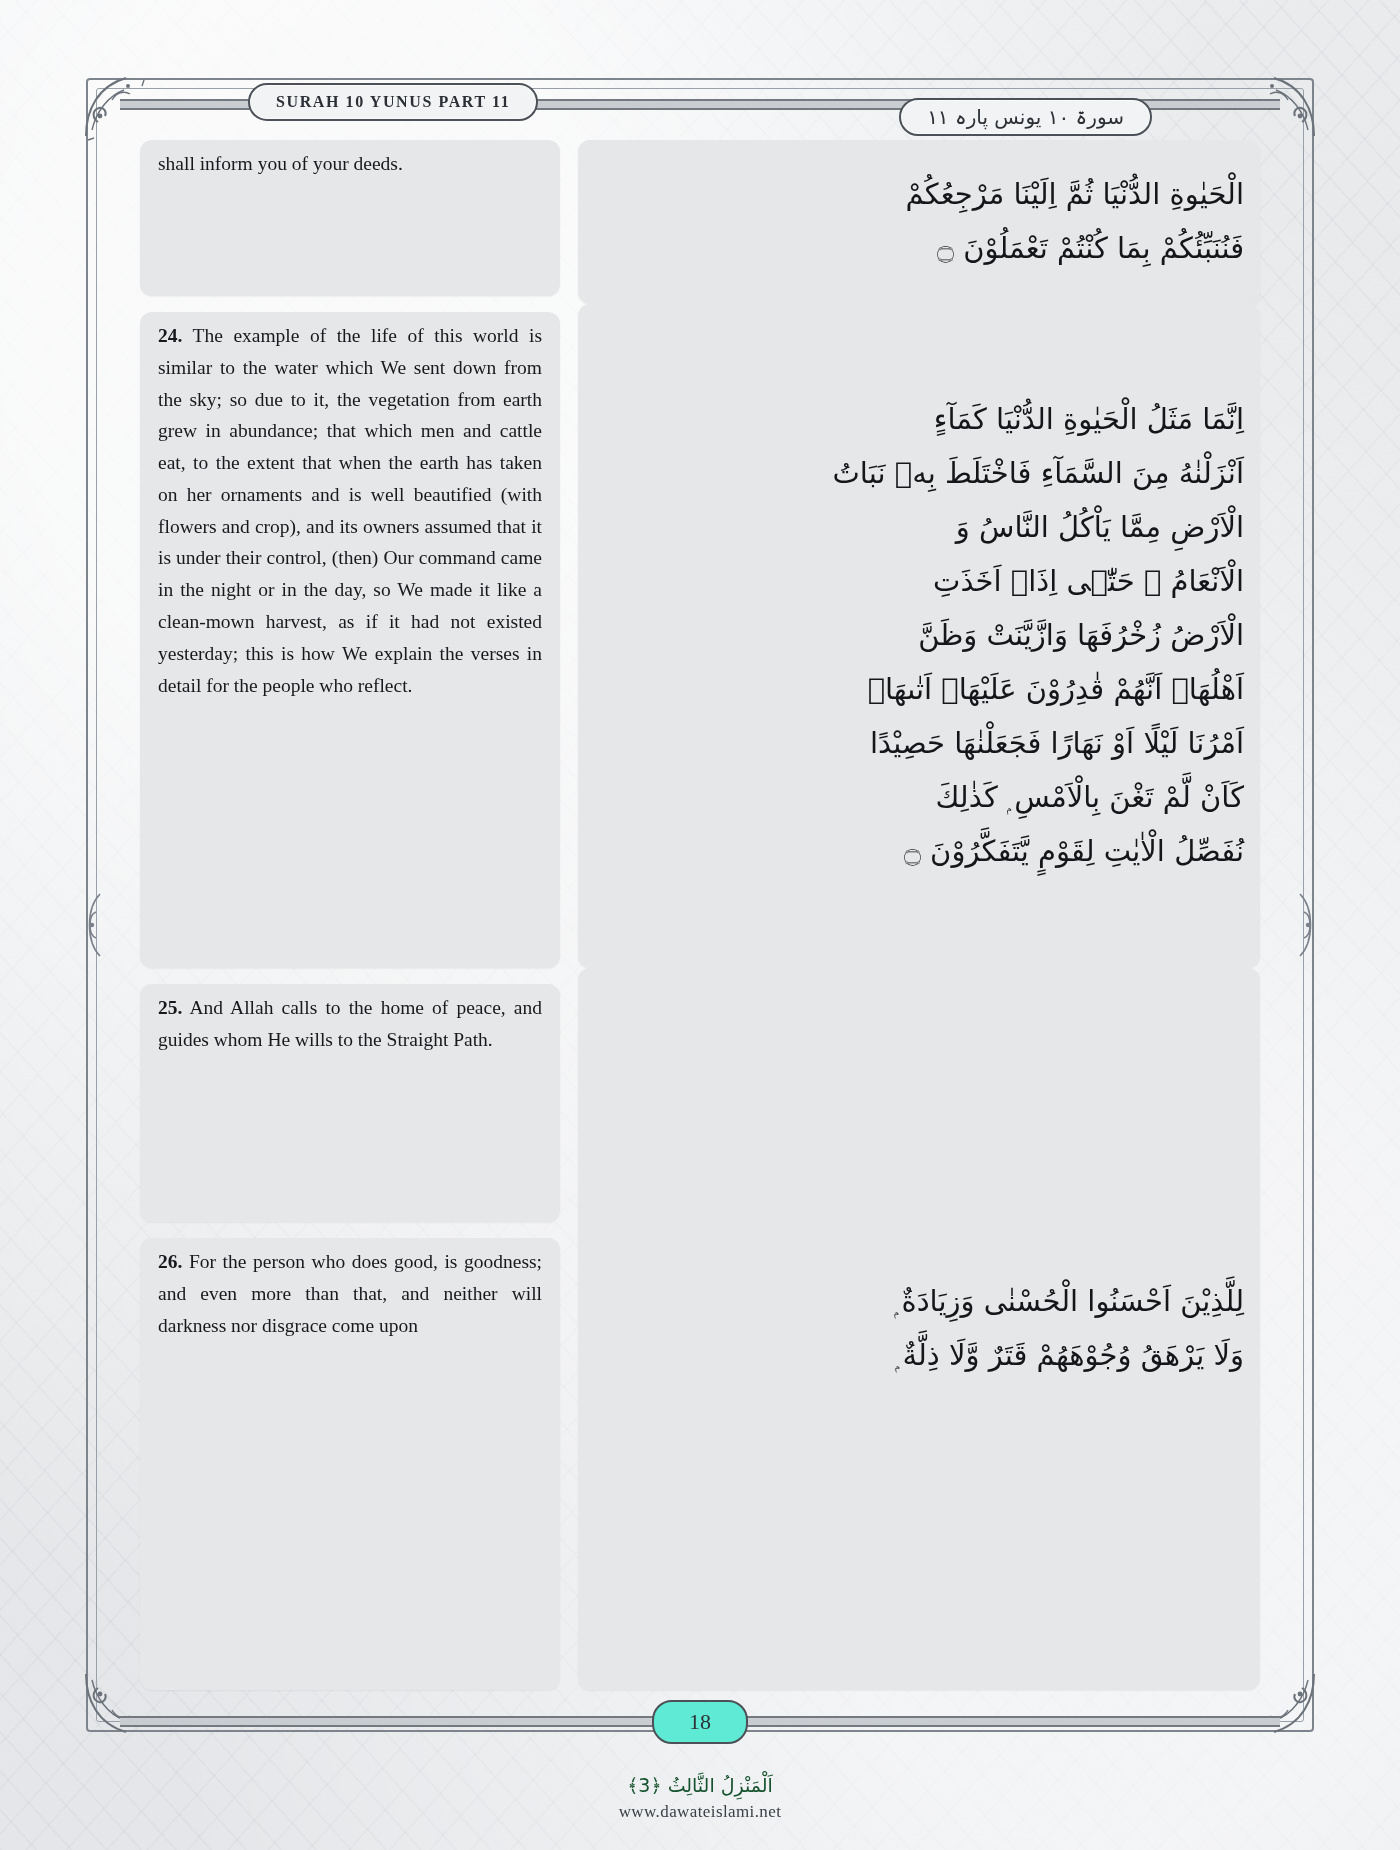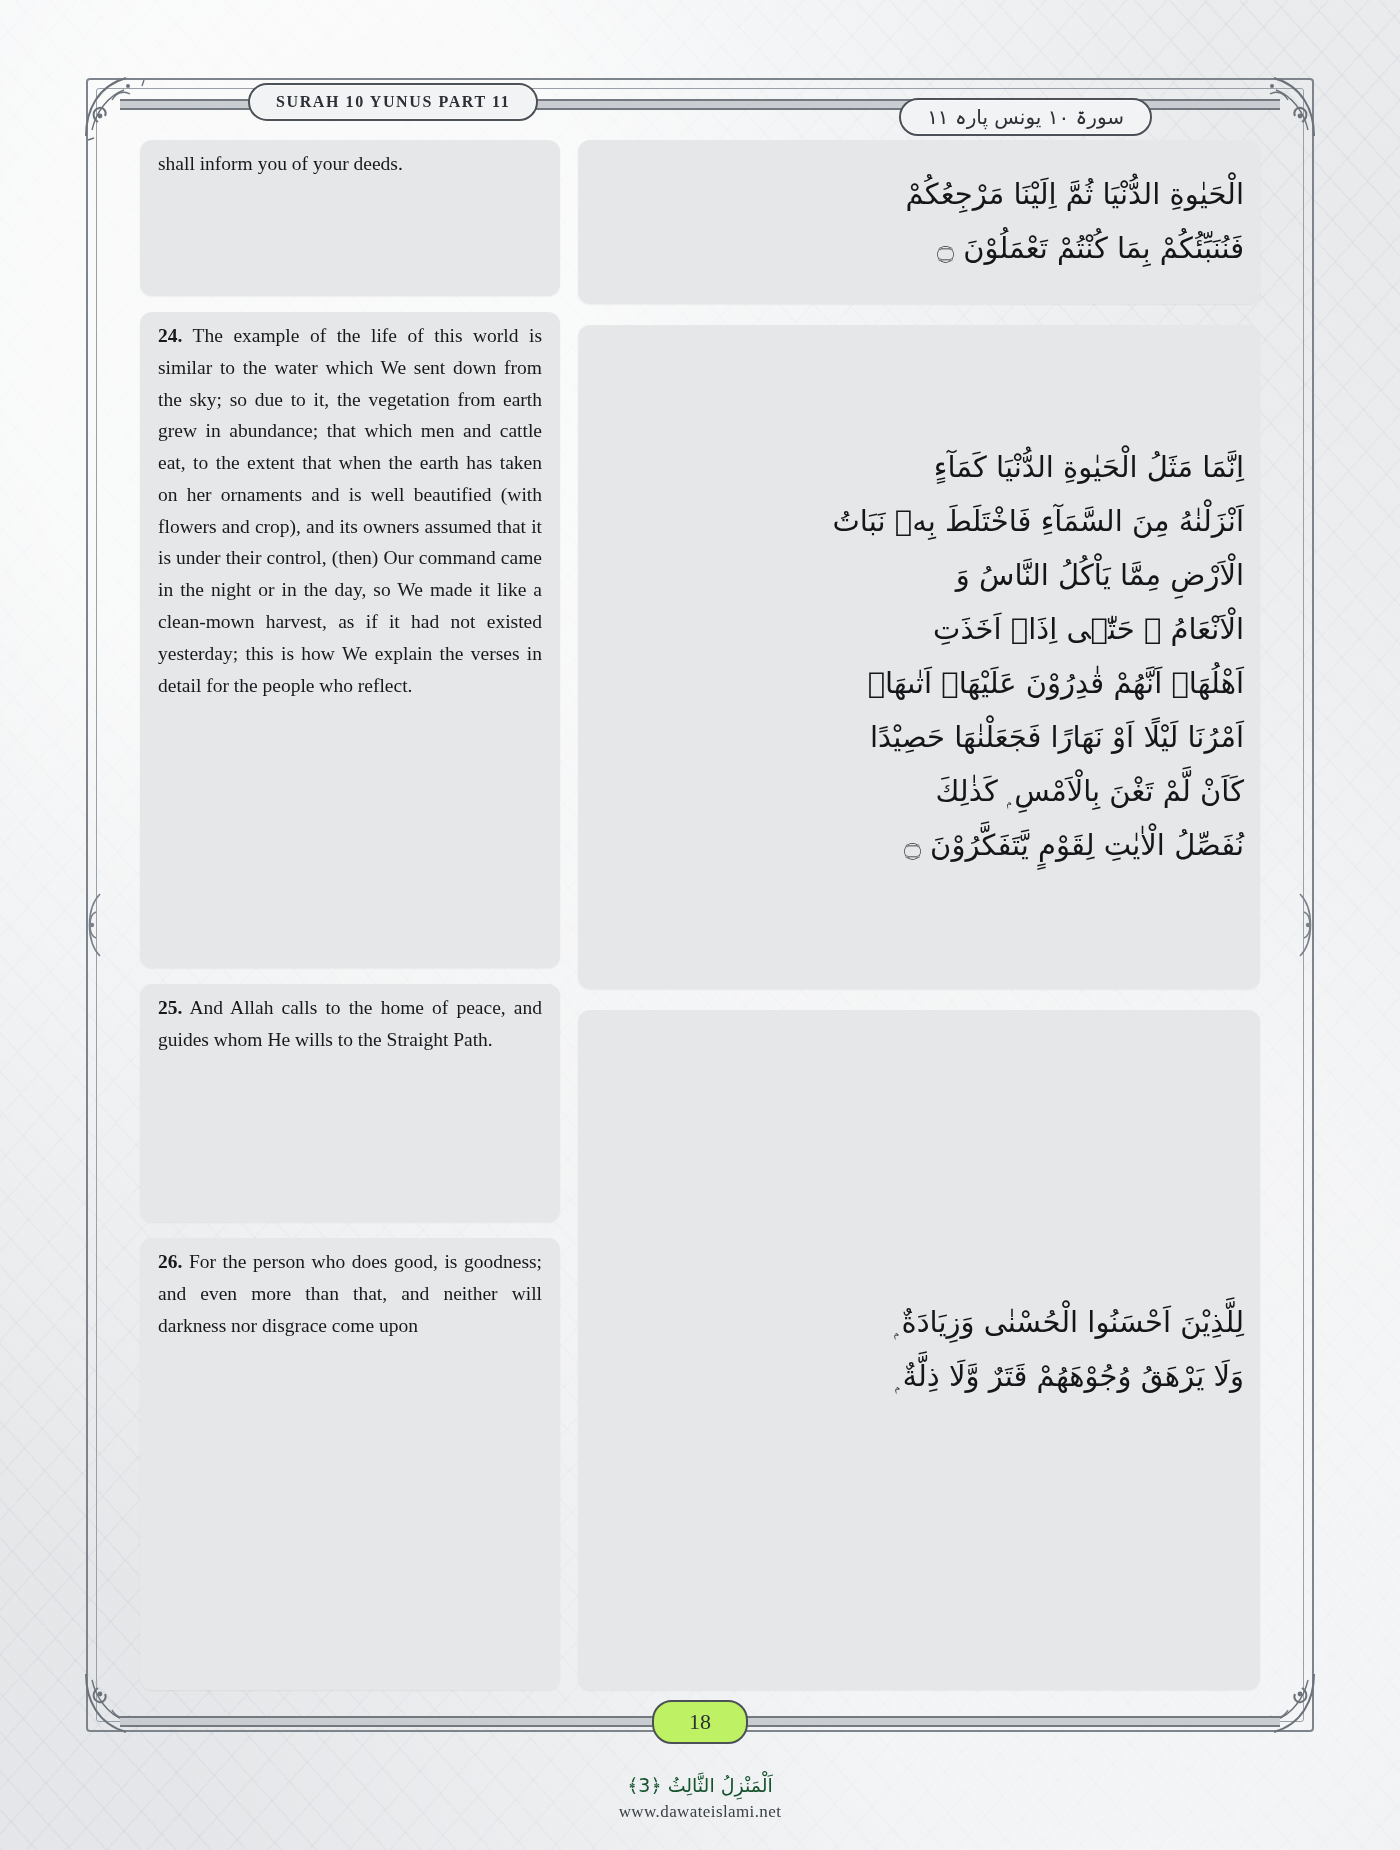--- a/index.html
+++ b/index.html
@@ -78,21 +78,21 @@
     font-family:"DejaVu Sans", sans-serif;
     font-size:20px;color:#2c3036;white-space:nowrap;direction:rtl;
   }
 
   
   .content{
     position:absolute;left:140px;right:140px;top:140px;bottom:160px;
     display:flex;gap:18px;
   }
   .col-en{width:420px;display:flex;flex-direction:column;gap:16px;}
-  .col-ar{flex:1;display:flex;flex-direction:column;gap:21px;}
+  .col-ar{flex:1;display:flex;flex-direction:column;gap:0;}
 
   .panel{
     background:#e6e7e9;
     border-radius:12px;
     box-shadow:0 1px 2px rgba(0,0,0,.05);
   }
   .panel.en{
     padding:8px 18px;
     color:#17191c;
     font-size:19.5px;
@@ -131,21 +131,21 @@
   .footer-band{
     position:absolute;left:120px;right:120px;bottom:112px;height:36px;
   }
   .ftr-rule{
     position:absolute;top:14px;left:0;right:0;height:7px;
     border-top:2px solid #73797f;border-bottom:2px solid #73797f;
     background:#c9ccd1;
   }
   .page-pill{
     position:absolute;left:50%;top:-2px;transform:translateX(-50%);
-    width:92px;height:40px;background:#bef264;
+    width:92px;height:40px;background:#5eead4;
     border:2px solid #4c5158;border-radius:20px;
     display:flex;align-items:center;justify-content:center;
     font-family:"Liberation Serif", serif;
     font-size:22px;color:#2c3036;
   }
   .footer-bottom{
     position:absolute;left:0;right:0;bottom:28px;text-align:center;
   }
   .manzil{
     font-family:"DejaVu Sans", sans-serif;
@@ -254,20 +254,21 @@
   <div class="col-ar">
     <div class="panel ar r0-ar">
       <div class="ar-line">الْحَيٰوةِ الدُّنْيَا ثُمَّ اِلَيْنَا مَرْجِعُكُمْ</div>
       <div class="ar-line">فَنُنَبِّئُكُمْ بِمَا كُنْتُمْ تَعْمَلُوْنَ ۝</div>
     </div>
     <div class="panel ar r1-ar">
       <div class="ar-line">اِنَّمَا مَثَلُ الْحَيٰوةِ الدُّنْيَا كَمَآءٍ</div>
       <div class="ar-line">اَنْزَلْنٰهُ مِنَ السَّمَآءِ فَاخْتَلَطَ بِهٖ نَبَاتُ</div>
       <div class="ar-line">الْاَرْضِ مِمَّا يَاْكُلُ النَّاسُ وَ</div>
       <div class="ar-line">الْاَنْعَامُ ۭ حَتّٰۤى اِذَاۤ اَخَذَتِ</div>
+      <div class="ar-line">الْاَرْضُ زُخْرُفَهَا وَازَّيَّنَتْ وَظَنَّ</div>
       <div class="ar-line">اَهْلُهَاۤ اَنَّهُمْ قٰدِرُوْنَ عَلَيْهَاۤ اَتٰىهَاۤ</div>
       <div class="ar-line">اَمْرُنَا لَيْلًا اَوْ نَهَارًا فَجَعَلْنٰهَا حَصِيْدًا</div>
       <div class="ar-line">كَاَنْ لَّمْ تَغْنَ بِالْاَمْسِ ۭ كَذٰلِكَ</div>
       <div class="ar-line">نُفَصِّلُ الْاٰيٰتِ لِقَوْمٍ يَّتَفَكَّرُوْنَ ۝</div>
     </div>
     <div class="panel ar r3-ar">
       <div class="ar-line">لِلَّذِيْنَ اَحْسَنُوا الْحُسْنٰى وَزِيَادَةٌ ۭ</div>
       <div class="ar-line">وَلَا يَرْهَقُ وُجُوْهَهُمْ قَتَرٌ وَّلَا ذِلَّةٌ ۭ</div>
     </div>
   </div>

